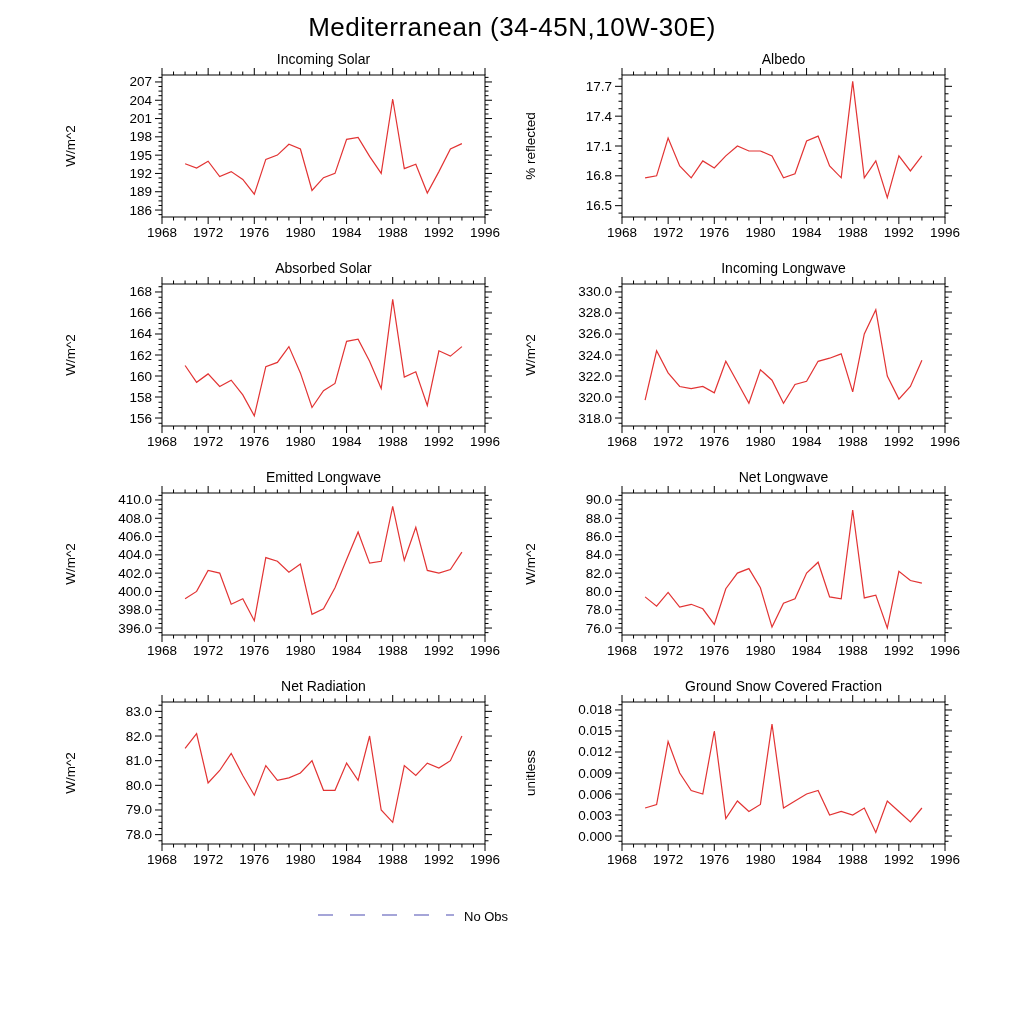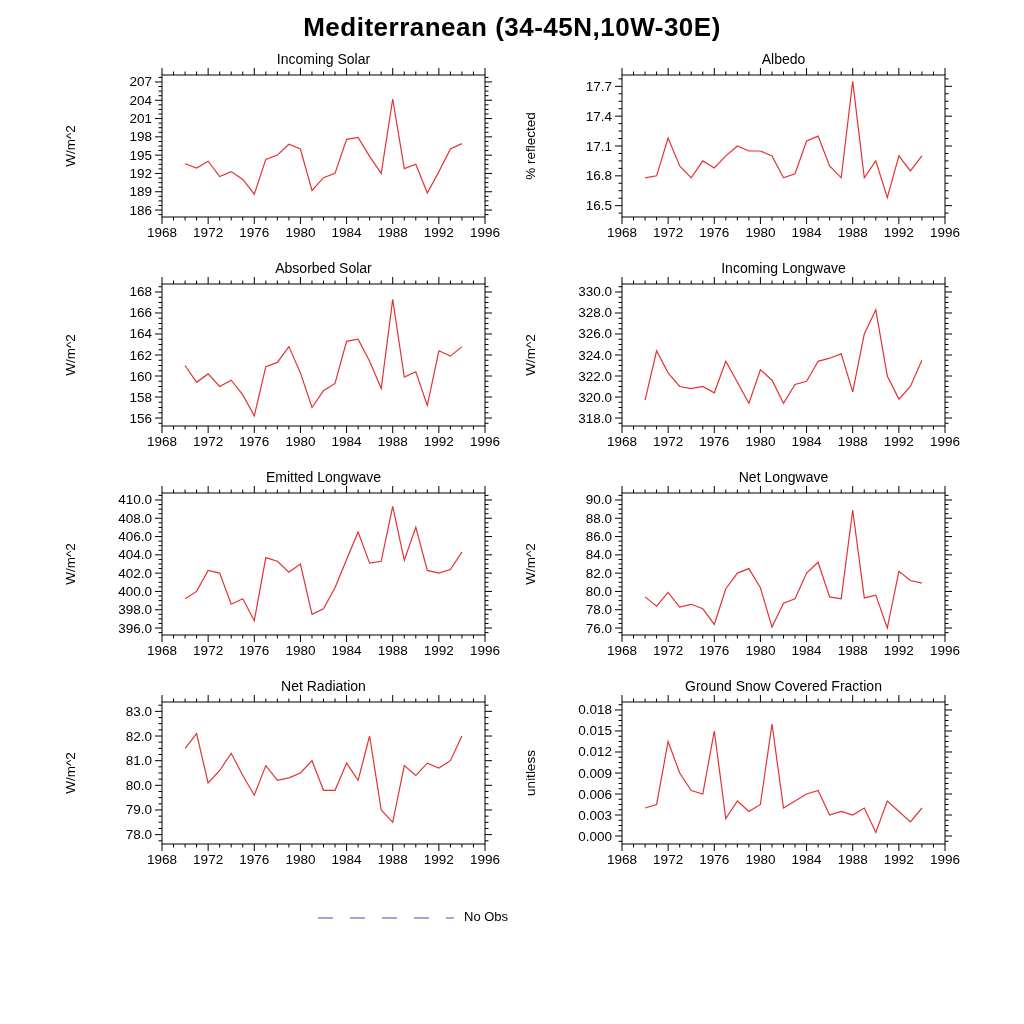--- a/index.html
+++ b/index.html
@@ -8,42 +8,42 @@
     background: #ffffff;
     width: 1024px;
     height: 1024px;
     overflow: hidden;
     font-family: "Liberation Sans", sans-serif;
     color: #000;
   }
   .figure-title {
     text-align: center;
     font-size: 26px;
-    font-weight: 700;
+    font-weight: 400;
     padding-top: 12px;
     letter-spacing: 0.5px;
   }
   .chart-grid {
     display: grid;
     grid-template-columns: 450px 450px;
     gap: 4px 10px;
     justify-content: center;
     margin-top: 8px;
   }
   .chart-host { width: 450px; height: 205px; }
   svg text { font-family: "Liberation Sans", sans-serif; fill: #000; }
   .legend-block {
     margin: 26px 0 0 316px;
     display: flex;
     flex-direction: column;
     gap: 34px;
   }
   .legend-row {
     display: flex;
-    align-items: flex-end;
+    align-items: flex-start;
     gap: 8px;
     font-size: 13px;
   }
   .legend-swatch { display: inline-flex; width: 140px; height: 12px; }
 </style>
 </head>
 <body>
 
 <div class="page">
   <div class="figure-title">Mediterranean (34-45N,10W-30E)</div>

